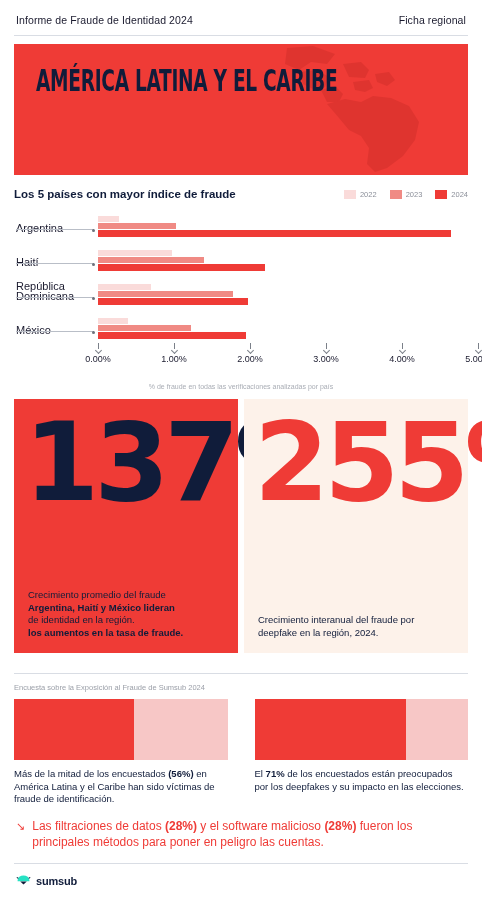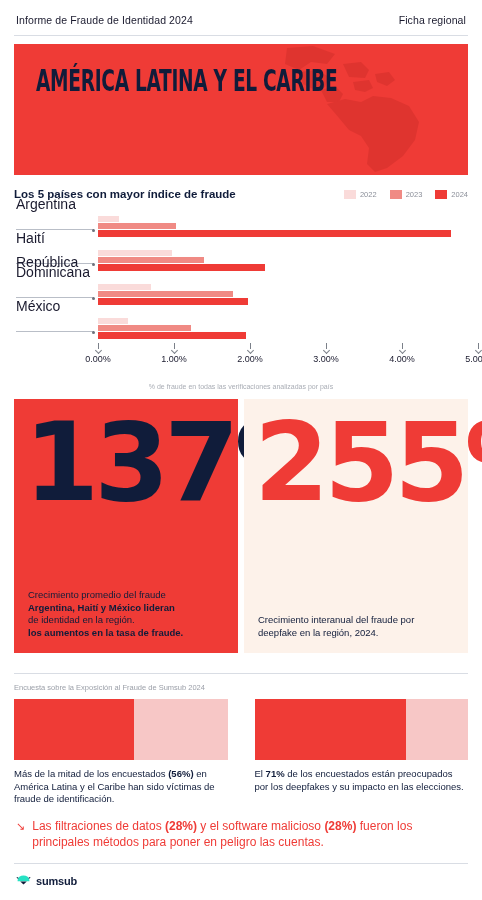--- a/index.html
+++ b/index.html
@@ -33,22 +33,22 @@
   .chart-wrap { margin-top: 13px; }
   .chart-head { display: flex; justify-content: space-between; align-items: center; }
   .chart-title { font-size: 11.5px; font-weight: 700; color: #101c3a; }
   .legend { display: flex; gap: 13px; align-items: center; }
   .legend-item { display: flex; align-items: flex-start; gap: 4px; }
   .legend-sw { width: 12px; height: 9px; display: block; }
   .legend-lb { font-size: 7.5px; color: #8b8f99; }
 
   .rows { margin-top: 7px; position: relative; }
   .row { position: relative; height: 32px; margin-bottom: 2px; }
-  .row-label { position: absolute; left: 2px; bottom: 30px;
-               font-size: 14px; line-height: 10px; color: #1a1a2e; white-space: pre-line; }
+  .row-label { position: absolute; left: 2px; bottom: 6px;
+               font-size: 11px; line-height: 10px; color: #1a1a2e; white-space: pre-line; }
   .row-line { position: absolute; left: 2px; bottom: 9px; width: 78px;
               height: 1px; background: #b9bec7; }
   .row-dot { position: absolute; left: 78px; bottom: 7px; width: 3px; height: 3px;
              background: #6d727c; border-radius: 50%; }
   .bars { position: absolute; left: 84px; bottom: 2px; width: 380px; }
   .bar { height: 6px; display: block; margin-bottom: 1px; }
   .bar.b2024 { height: 7px; margin-bottom: 0; }
 
   
   .axis { position: relative; height: 26px; margin-left: 84px; width: 380px; margin-top: 2px; }

